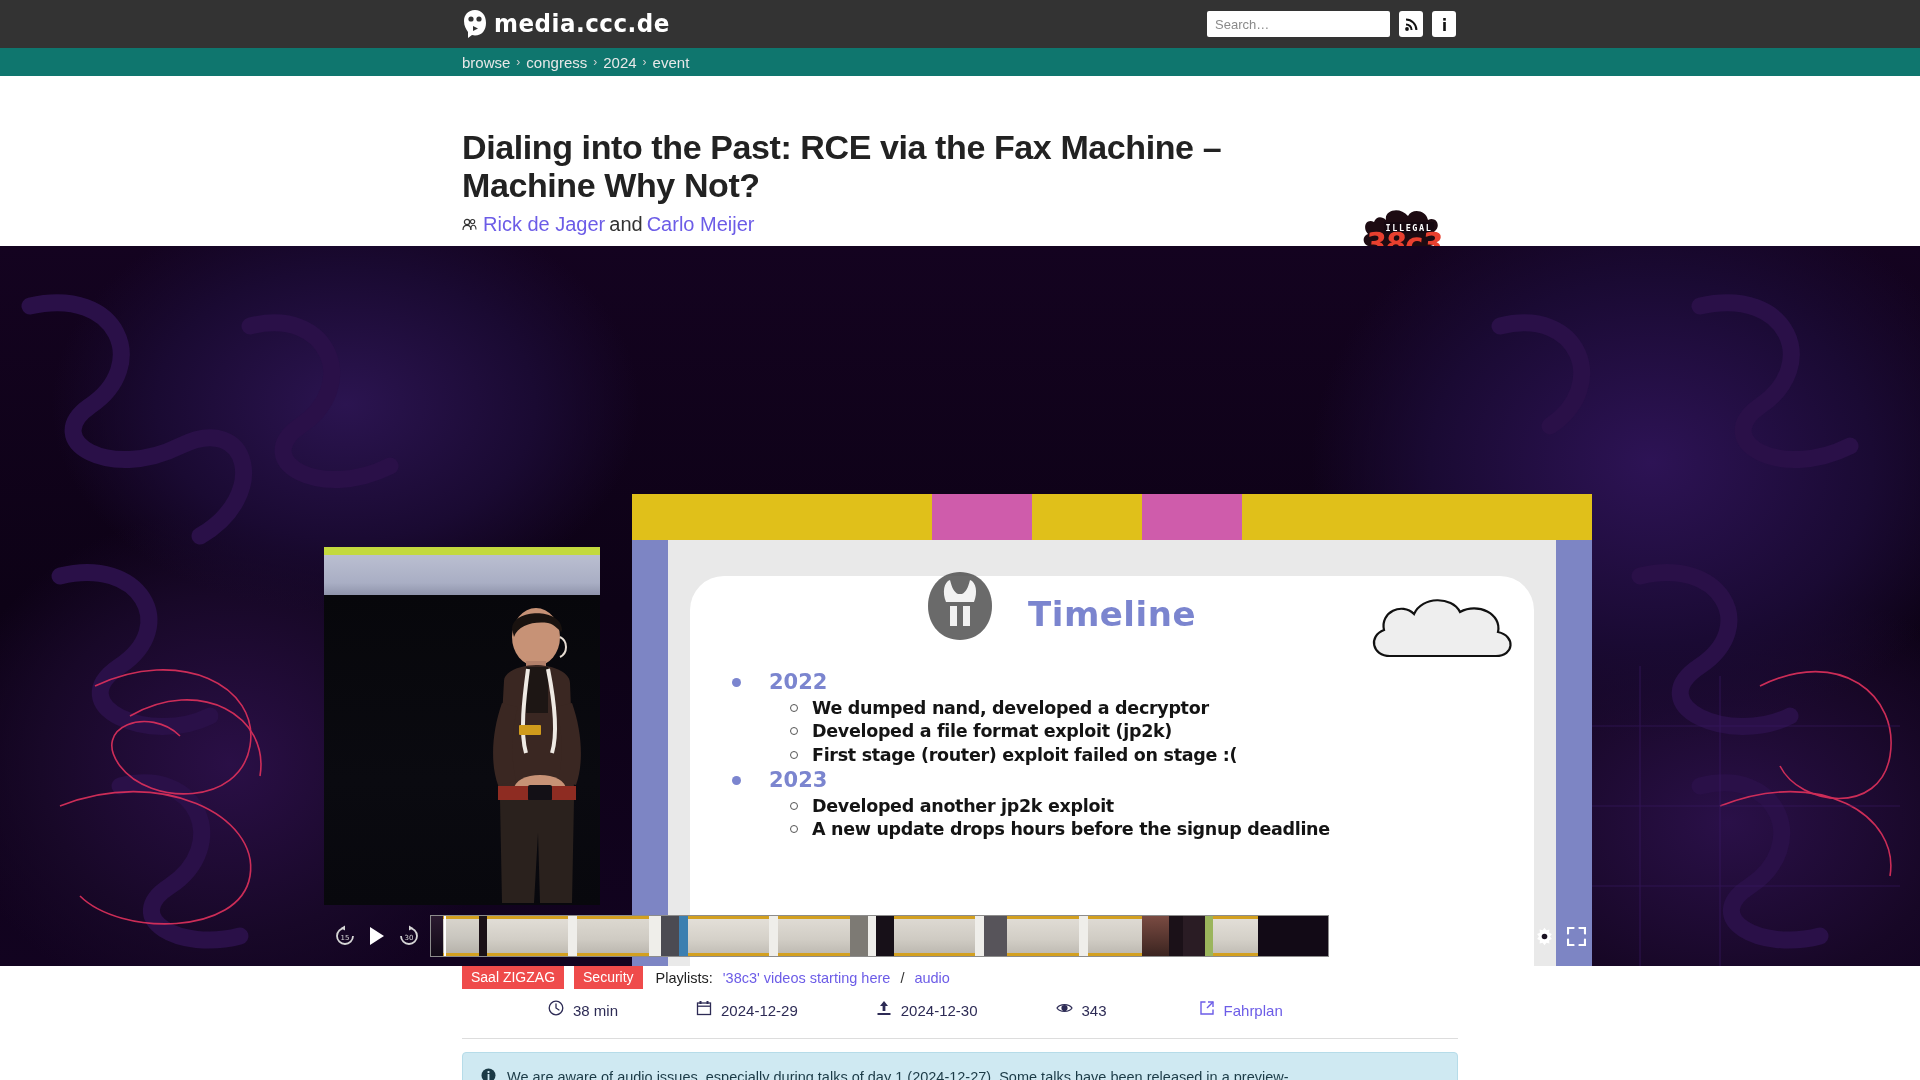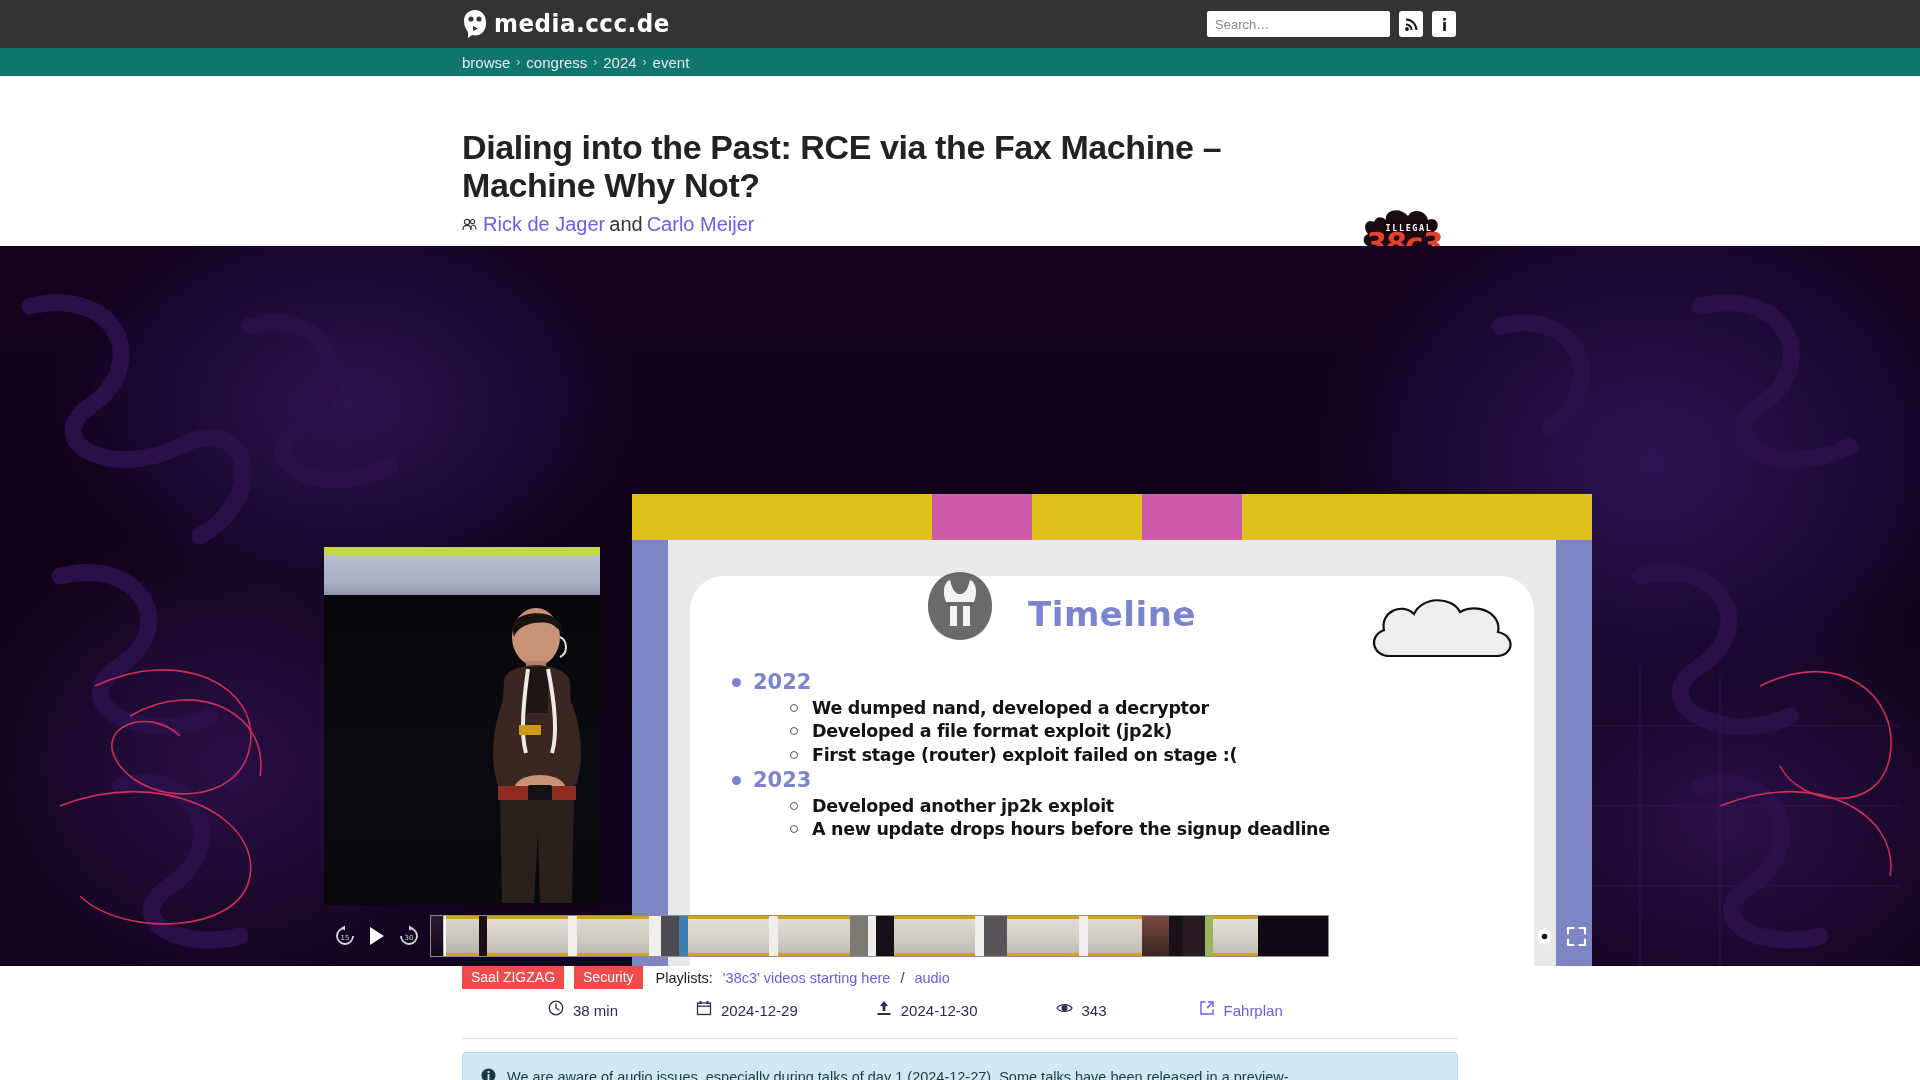--- a/index.html
+++ b/index.html
@@ -210,21 +210,21 @@
     font-weight: 700;
     color: #7b85cf;
     letter-spacing: 0.5px;
   }
   .slide-list {
     position: absolute;
     left: 38px; top: 92px;
     width: 760px;
   }
   .slide-l1 {
-    display: flex; align-items: center; gap: 12px;
+    display: flex; align-items: center; gap: 28px;
     font-family: "DejaVu Sans", sans-serif;
     font-size: 21px; font-weight: 700;
     color: #7b85cf;
     margin-top: 2px;
   }
   .dot-f { width: 9px; height: 9px; border-radius: 50%; background: #7b85cf; flex: none; margin-left: 4px;}
   .slide-l2 {
     display: flex; align-items: center; gap: 14px;
     font-family: "DejaVu Sans", sans-serif;
     font-size: 17.5px; font-weight: 700;

